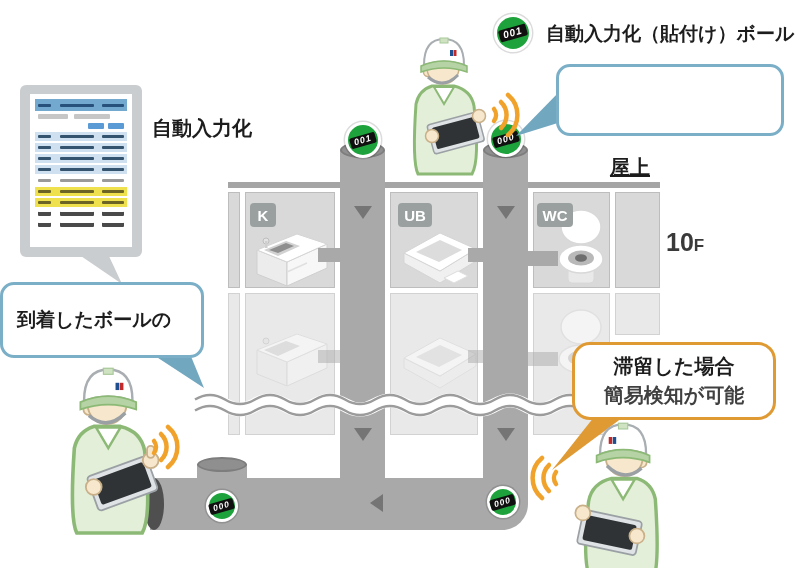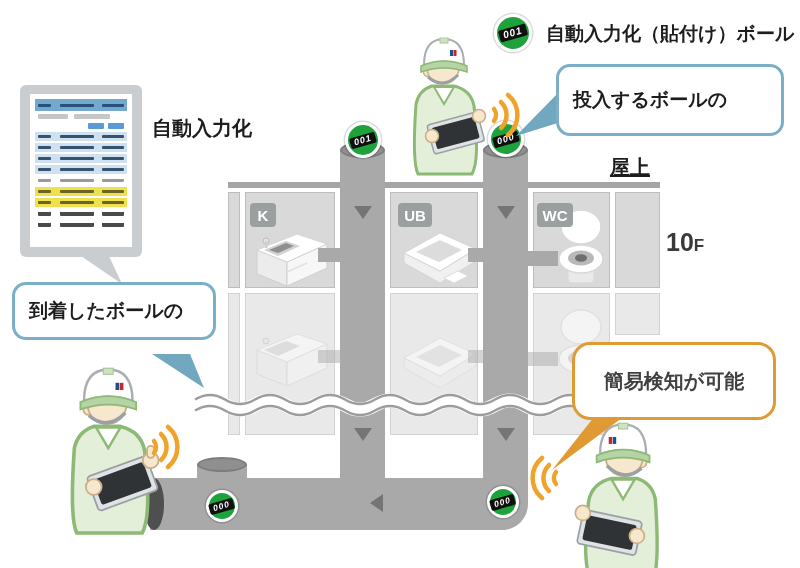--- a/index.html
+++ b/index.html
@@ -266,34 +266,34 @@
   </svg>
   <div class="caption">
     <br>
     <span>自動入力化</span>
   </div>
 
   <svg class="tail" style="left:513px;top:84px;" width="50" height="56">
     <polygon points="48,6 48,38 3,52" fill="#72a7c0"></polygon>
   </svg>
   <div class="bubble" style="left:556px;top:64px;width:228px;height:72px;">
-    <span>投入するボールの</span>
   </div>
 
   <svg class="tail" style="left:140px;top:352px;" width="70" height="40">
     <polygon points="12,2 50,2 64,36" fill="#72a7c0"></polygon>
   </svg>
-  <div class="bubble" style="left:12px;top:282px;width:204px;height:58px;">
+  <div class="bubble" style="left:0;top:282px;width:204px;height:76px;">
     <span>到着したボールの</span>
   </div>
 
   <svg class="tail" style="left:540px;top:410px;" width="92" height="64">
     <polygon points="58,2 90,2 12,60" fill="#e09a33"></polygon>
   </svg>
   <div class="bubble orange" style="left:572px;top:342px;width:204px;height:78px;">
+    <span>滞留した場合</span>
     <span class="hl">簡易検知が可能</span>
   </div>
 
   <svg class="worker" style="left:386px;top:30px;" width="104" height="146" viewBox="0 0 104 146">
     <path d="M30,74 Q26,132 32,144 L86,144 Q94,130 88,76 Q85,60 68,56 L46,56 Q33,60 30,74 Z" fill="#e3efd8" stroke="#8cba76" stroke-width="3"></path>
     <path d="M48,57 L58,74 L68,57 Z" fill="#fff" stroke="#8cba76" stroke-width="2"></path>
     <circle cx="42" cy="42" r="4.5" fill="#f7e8cd" stroke="#c9b089" stroke-width="1.5"></circle>
     <circle cx="57" cy="38" r="16" fill="#f7e8cd" stroke="#c9b089" stroke-width="1.5"></circle>
     <path d="M42,47 Q57,60 72,45" fill="none" stroke="#9aa0a4" stroke-width="3"></path>
     <path d="M38,35 Q38,9 58,9 Q78,9 78,35 Q58,28 38,35 Z" fill="#fff" stroke="#a9aeb2" stroke-width="2"></path>

